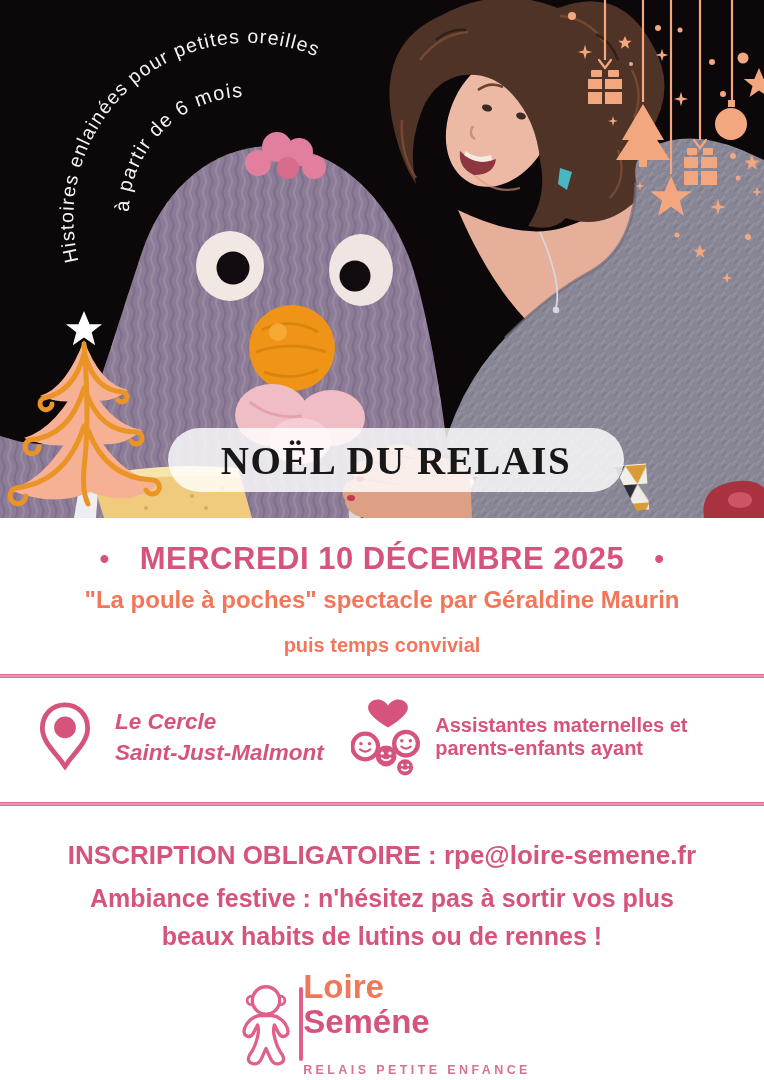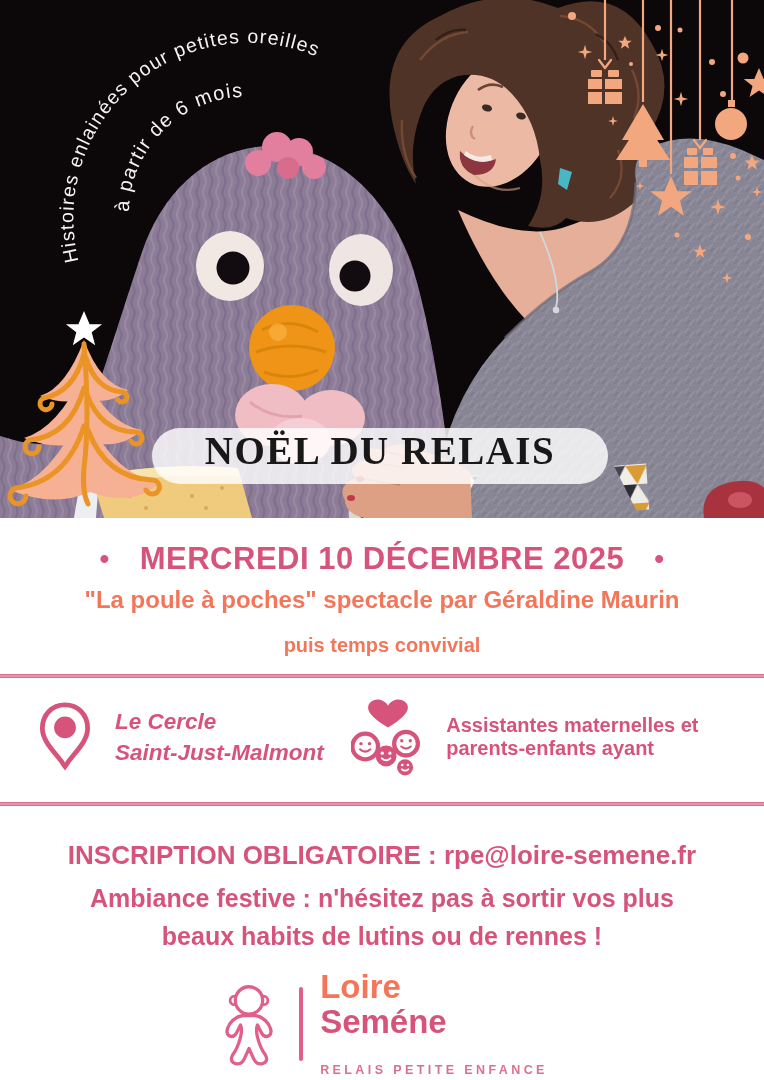--- a/index.html
+++ b/index.html
@@ -4,45 +4,45 @@
 <style>
   :root{
     --pink:#d6547b; --pink-deep:#d95f82; --salmon:#f4765a; --peach:#f2a77f;
   }
   html,body{margin:0;padding:0;background:#555;}
   .poster{position:relative;width:764px;height:1080px;background:#ffffff;overflow:hidden;
           font-family:"Liberation Sans",sans-serif;margin:0 auto;}
   
   .photo{position:absolute;top:0;left:0;width:764px;height:518px;background:#0c0709;}
   .photo svg{display:block;}
-  .banner{position:absolute;left:152px;top:428px;width:456px;height:56px;border-radius:33px;
-          background:rgba(255,255,255,.82);display:flex;justify-content:center;
+  .banner{position:absolute;left:168px;top:428px;width:456px;height:64px;border-radius:33px;
+          background:rgba(255,255,255,.82);display:flex;align-items:center;justify-content:center;
           z-index:5;}
   .banner span{font-family:"Liberation Serif",serif;font-weight:700;font-size:39px;color:#181818;
           letter-spacing:1.5px;}
   
   .content{position:absolute;top:518px;left:0;width:764px;height:562px;background:#fff;text-align:center;}
   .date-row{margin-top:23px;display:flex;justify-content:center;align-items:center;gap:30px;
             color:var(--pink);font-weight:800;font-size:31px;letter-spacing:.5px;}
   .date-row .bullet{font-size:28px;line-height:1;}
   .sessions{margin-top:10px;color:var(--salmon);font-weight:800;font-size:28px;}
   .show-line1{margin-top:9px;color:var(--salmon);font-weight:800;font-size:24px;}
   .show-line2{margin-top:20px;color:var(--salmon);font-weight:800;font-size:20px;}
   .rule{height:4px;background:linear-gradient(180deg,#d95f82,#f0a4b8 50%,#d95f82);}
   .rule.top{margin-top:17px;}
   .rule.bottom{margin-top:8px;}
   .info-row{display:flex;align-items:center;padding:15px 30px 13px 38px;}
   .loc{display:flex;align-items:center;gap:23px;width:45%;}
   .loc-text{text-align:left;font-style:italic;font-weight:800;color:var(--pink);
             font-size:22.5px;line-height:1.4;}
-  .aud{display:flex;align-items:center;gap:21px;flex:1;}
+  .aud{display:flex;align-items:center;gap:10px;flex:1;}
   .aud-text{text-align:left;font-weight:800;color:var(--pink);font-size:20px;line-height:1.17;}
   .inscription{margin-top:34px;color:var(--pink);font-weight:800;font-size:26px;}
   .festive{margin-top:9px;color:var(--pink);font-weight:800;font-size:25px;line-height:1.5;}
-  .logo-row{margin-top:15px;display:flex;justify-content:center;align-items:center;gap:17px;}
+  .logo-row{margin-top:15px;display:flex;justify-content:center;align-items:center;gap:0;}
   .logo-sep{width:4px;height:74px;background:#e0608a;border-radius:2px;}
   .logo-text{text-align:left;}
   .logo-loire{color:var(--salmon);font-weight:800;font-size:33px;line-height:1.05;}
   .logo-semene{color:var(--pink);font-weight:800;font-size:33px;line-height:1.05;}
   .logo-tag{color:#d9728f;font-weight:700;font-size:12.5px;letter-spacing:3.4px;margin-top:24px;}
 </style>
 </head>
 <body>
 
 <div class="poster">

